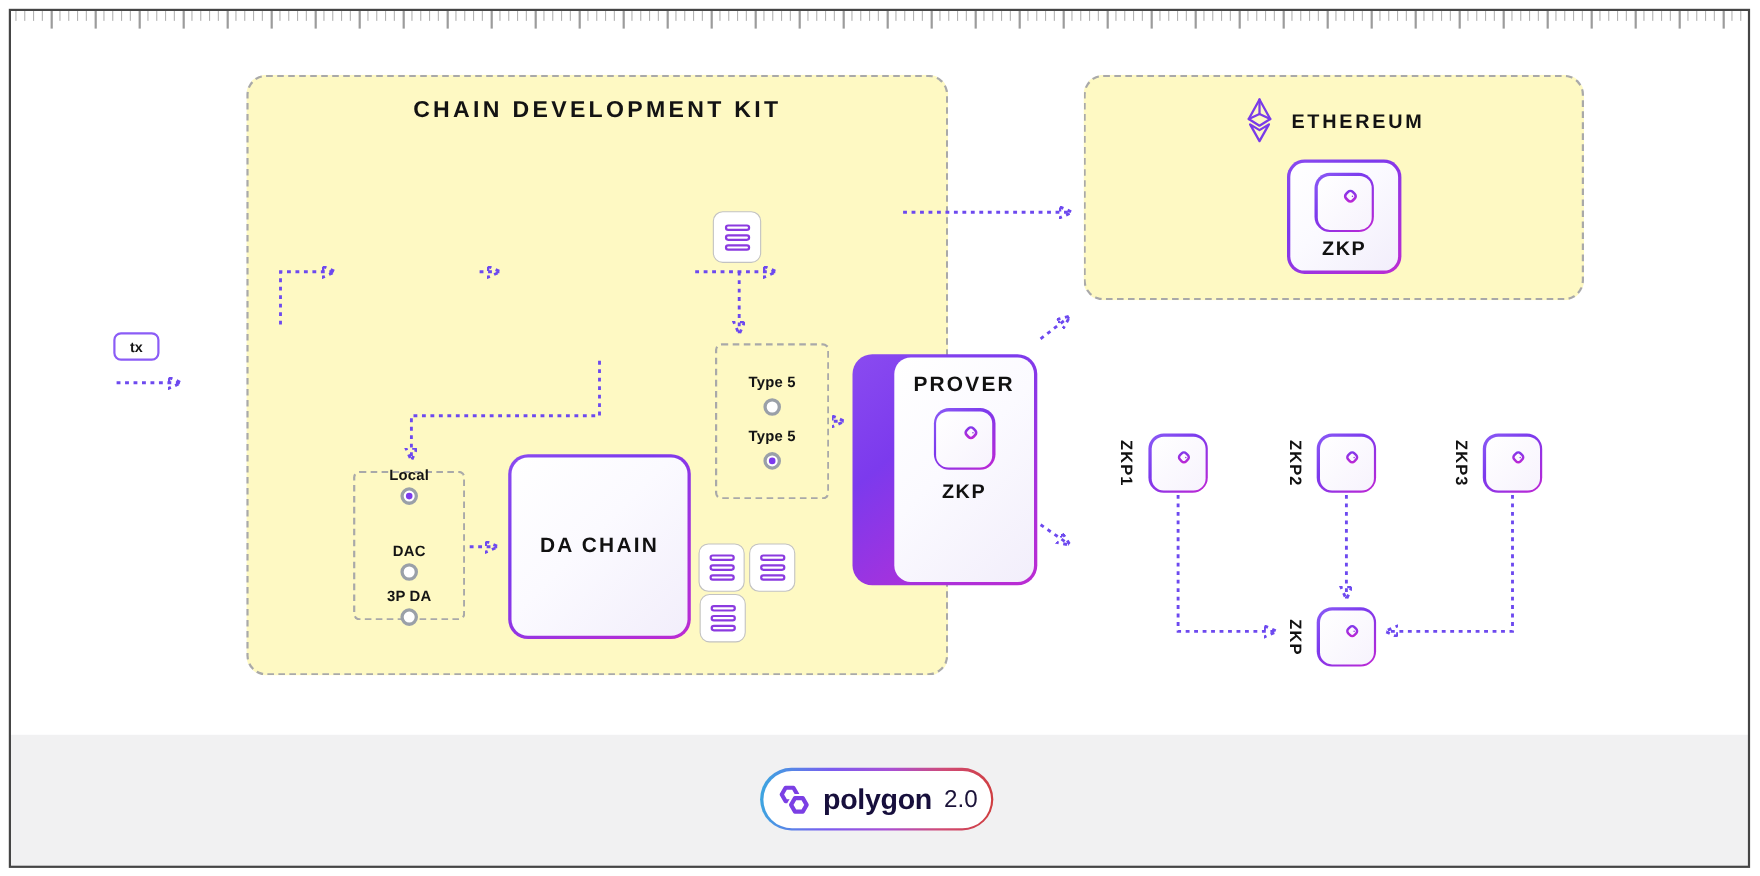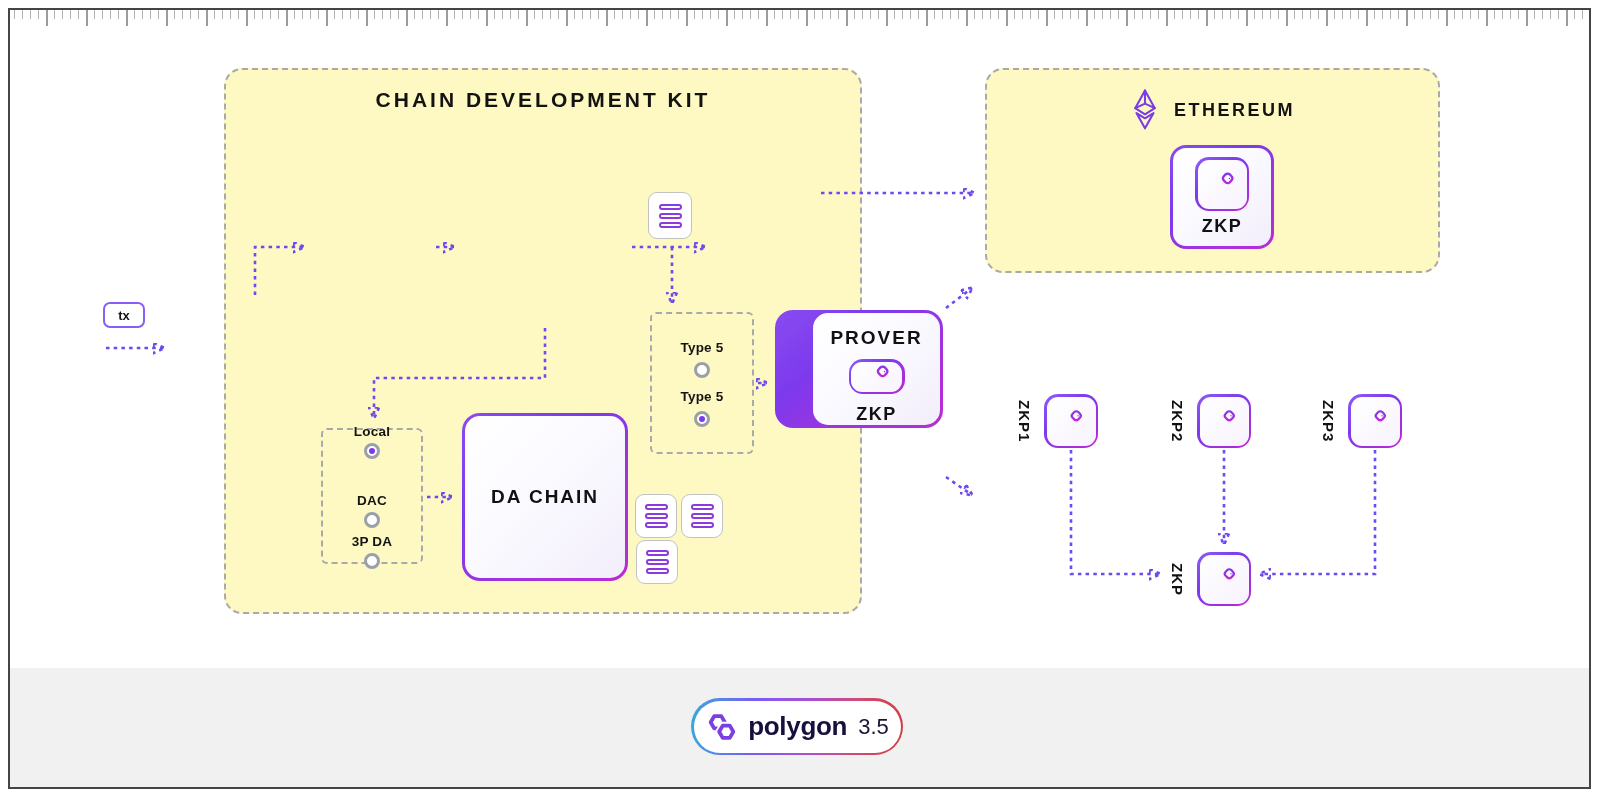--- a/index.html
+++ b/index.html
@@ -400,21 +400,21 @@
     <div class="opt">
       <span class="opt-label">Type 5</span>
       <span class="radio"></span>
     </div>
     <div class="opt">
       <span class="opt-label">Type 5</span>
       <span class="radio selected"></span>
     </div>
   </div>
 
-  <div class="gcard" style="left:775px;top:310px;width:168px;height:118px;padding-left:38px;">
+  <div class="gcard" style="left:775px;top:322px;width:168px;height:210px;padding-left:38px;">
     <div class="gcard-inner" style="justify-content:flex-start;padding-top:14px;gap:10px;">
       <span class="node-title">PROVER</span>
       <div class="tile" style="position:relative;width:56px;height:56px;">
         <div class="tile-inner">
           <svg width="30" height="30" viewBox="0 0 24 24" fill="none" stroke="url(#keyg)" stroke-width="1.9" stroke-linecap="round" stroke-linejoin="round">
             <g transform="rotate(45 12 12)">
                 <rect x="8.6" y="2.2" width="6.8" height="6.8" rx="2.4"></rect>
                 <circle cx="13.1" cy="4.6" r="0.55" fill="#8b35dd" stroke="none"></circle>
                 <path d="M12 9 V20.8"></path>
                 <path d="M12 15.6 h2.6"></path>
@@ -487,17 +487,17 @@
   </svg>
 
   <div class="pill" style="left:691px;top:698px;width:212px;height:57px;">
     <div class="pill-inner">
       <svg width="34" height="34" viewBox="0 0 36 36" fill="none">
         <polygon points="21,13 17.25,19.5 9.75,19.5 6,13 9.75,6.5 17.25,6.5" stroke="#7b3fe4" stroke-width="4" stroke-linejoin="round"></polygon>
         <polygon points="30,23 26.25,29.5 18.75,29.5 15,23 18.75,16.5 26.25,16.5" stroke="#ffffff" stroke-width="8" stroke-linejoin="round"></polygon>
         <polygon points="30,23 26.25,29.5 18.75,29.5 15,23 18.75,16.5 26.25,16.5" stroke="#7b3fe4" stroke-width="4" stroke-linejoin="round"></polygon>
       </svg>
       <span class="brand">polygon</span>
-      <span class="version">3.5</span>
+      <span class="version">2.0</span>
     </div>
   </div>
 
 </div>
 
 </body></html>

